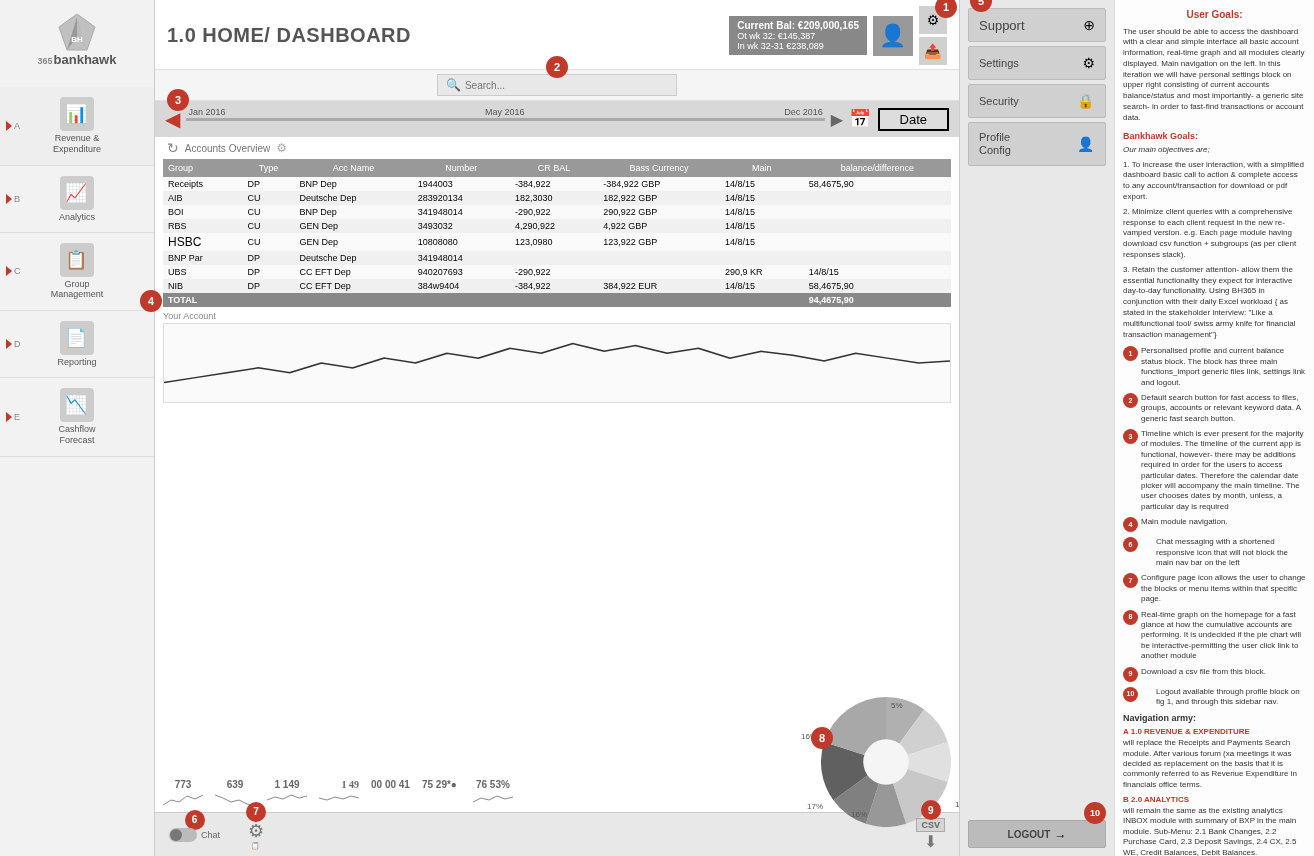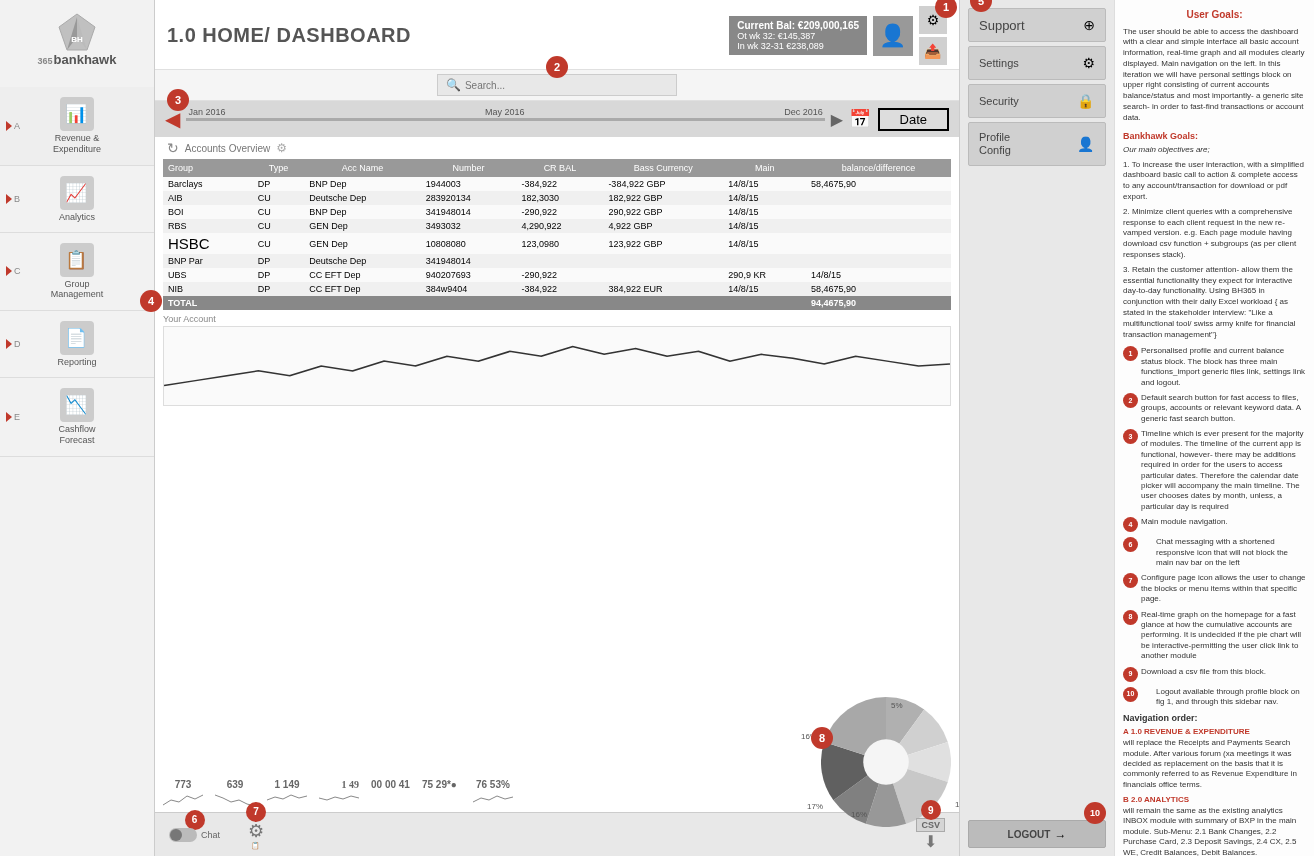--- a/index.html
+++ b/index.html
@@ -146,21 +146,21 @@
             <th style="background:#999;color:white;padding:4px 5px;font-weight:normal;font-size:9px;">Acc Name</th>
             <th style="background:#999;color:white;padding:3px 5px;font-weight:normal;font-size:9px;">Number</th>
             <th style="background:#999;color:white;padding:3px 5px;font-weight:normal;font-size:9px;">CR BAL</th>
             <th style="background:#999;color:white;padding:3px 5px;font-weight:normal;font-size:9px;">Bass Currency</th>
             <th style="background:#999;color:white;padding:3px 5px;font-weight:normal;font-size:9px;">Main</th>
             <th style="background:#999;color:white;padding:3px 5px;font-weight:normal;font-size:9px;">balance/difference</th>
           </tr>
         </thead>
         <tbody id="table-body">
         <tr>
-              <td style="font-size: 9px; padding: 2px 5px; background: rgb(250, 250, 250);">Barclays</td>
+              <td style="font-size: 9px; padding: 2px 5px; background: rgb(250, 250, 250);">Receipts</td>
               <td style="font-size: 9px; padding: 2px 5px; background: rgb(250, 250, 250);">DP</td>
               <td style="font-size: 9px; padding: 2px 5px; background: rgb(250, 250, 250);">BNP Dep</td>
               <td style="font-size: 9px; padding: 2px 5px; background: rgb(250, 250, 250);">1944003</td>
               <td style="font-size: 9px; padding: 2px 5px; background: rgb(250, 250, 250);">-384,922</td>
               <td style="font-size: 9px; padding: 2px 5px; background: rgb(250, 250, 250);">-384,922 GBP</td>
               <td style="font-size: 9px; padding: 2px 5px; background: rgb(250, 250, 250);">14/8/15</td>
               <td style="font-size: 9px; padding: 2px 5px; background: rgb(250, 250, 250);">58,4675,90</td>
             </tr>
             <tr>
               <td style="font-size: 9px; padding: 2px 5px; background: rgb(240, 240, 240);">AIB</td>
@@ -186,21 +186,21 @@
               <td style="font-size: 9px; padding: 2px 5px; background: rgb(240, 240, 240);">RBS</td>
               <td style="font-size: 9px; padding: 2px 5px; background: rgb(240, 240, 240);">CU</td>
               <td style="font-size: 9px; padding: 2px 5px; background: rgb(240, 240, 240);">GEN Dep</td>
               <td style="font-size: 9px; padding: 2px 5px; background: rgb(240, 240, 240);">3493032</td>
               <td style="font-size: 9px; padding: 2px 5px; background: rgb(240, 240, 240);">4,290,922</td>
               <td style="font-size: 9px; padding: 2px 5px; background: rgb(240, 240, 240);">4,922 GBP</td>
               <td style="font-size: 9px; padding: 2px 5px; background: rgb(240, 240, 240);">14/8/15</td>
               <td style="font-size: 9px; padding: 2px 5px; background: rgb(240, 240, 240);"></td>
             </tr>
             <tr>
-              <td style="font-size: 15px; padding: 2px 5px; background: rgb(250, 250, 250);">HSBC</td>
+              <td style="font-size: 12px; padding: 2px 5px; background: rgb(250, 250, 250);">HSBC</td>
               <td style="font-size: 9px; padding: 2px 5px; background: rgb(250, 250, 250);">CU</td>
               <td style="font-size: 9px; padding: 2px 5px; background: rgb(250, 250, 250);">GEN Dep</td>
               <td style="font-size: 9px; padding: 2px 5px; background: rgb(250, 250, 250);">10808080</td>
               <td style="font-size: 9px; padding: 2px 5px; background: rgb(250, 250, 250);">123,0980</td>
               <td style="font-size: 9px; padding: 2px 5px; background: rgb(250, 250, 250);">123,922 GBP</td>
               <td style="font-size: 9px; padding: 2px 5px; background: rgb(250, 250, 250);">14/8/15</td>
               <td style="font-size: 9px; padding: 2px 5px; background: rgb(250, 250, 250);"></td>
             </tr>
             <tr>
               <td style="font-size: 9px; padding: 2px 5px; background: rgb(240, 240, 240);">BNP Par</td>
@@ -431,21 +431,21 @@
         <div style="display: flex; gap: 3px; margin-bottom: 5px;">
           <div style="width:15px;height:15px;min-width:15px;background:#c0392b;border-radius:50%;color:white;font-size:7px;font-weight:bold;display:flex;align-items:center;justify-content:center;">9</div>
           <div style="color:#333;font-size:8px;line-height:1.3;text-align:center;">Download a csv file from this block.</div>
         </div>
         <div style="display: flex; gap: 18px; margin-bottom: 5px;">
           <div style="width:15px;height:15px;min-width:15px;background:#c0392b;border-radius:50%;color:white;font-size:7px;font-weight:bold;display:flex;align-items:center;justify-content:center;">10</div>
           <div style="color:#333;font-size:8px;line-height:1.3;">Logout available through profile block on fig 1, and through this sidebar nav.</div>
         </div>
       </div>
 
-    <div style="font-size:9px;font-weight:bold;color:#333;margin:4px 0 3px;">Navigation order:</div>
+    <div style="font-size:9px;font-weight:bold;color:#333;margin:4px 0 3px;">Navigation army:</div>
     <div id="rp-nav-container">
         <div style="margin-bottom: 5px;">
           <div style="font-size:8px;color:#c0392b;font-weight:bold;">A 1.0 REVENUE &amp; EXPENDITURE</div>
           <div style="font-size:8px;color:#333;line-height:1.3;">will replace the Receipts and Payments Search module. After various forum (xa meetings it was decided as replacement on the basis that it is commonly referred to as Revenue Expenditure in financials office terms.</div>
         </div>
         <div style="margin-bottom: 5px;">
           <div style="font-size:8px;color:#c0392b;font-weight:bold;">B 2.0 ANALYTICS</div>
           <div style="font-size:8px;color:#333;line-height:1.3;">will remain the same as the existing analytics INBOX module with summary of BXP in the main module. Sub-Menu: 2.1 Bank Changes, 2.2 Purchase Card, 2.3 Deposit Savings, 2.4 CX, 2.5 WE, Credit Balances, Debit Balances.</div>
         </div>
       </div>

